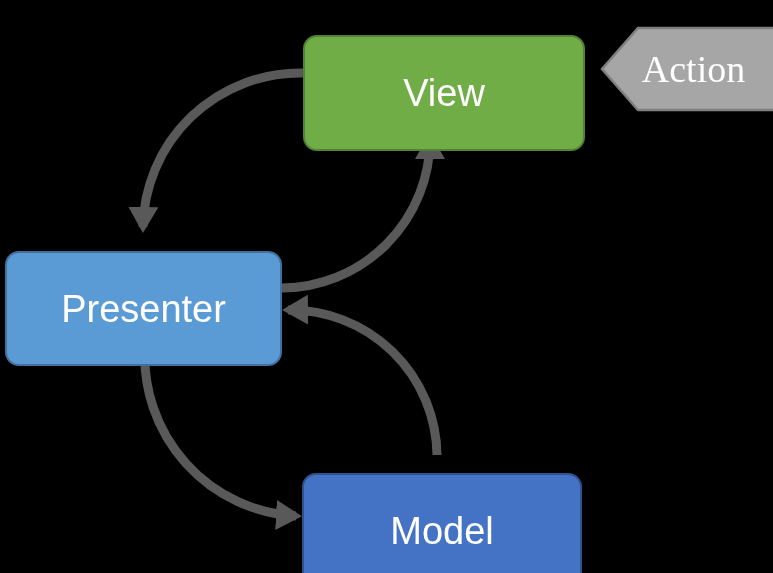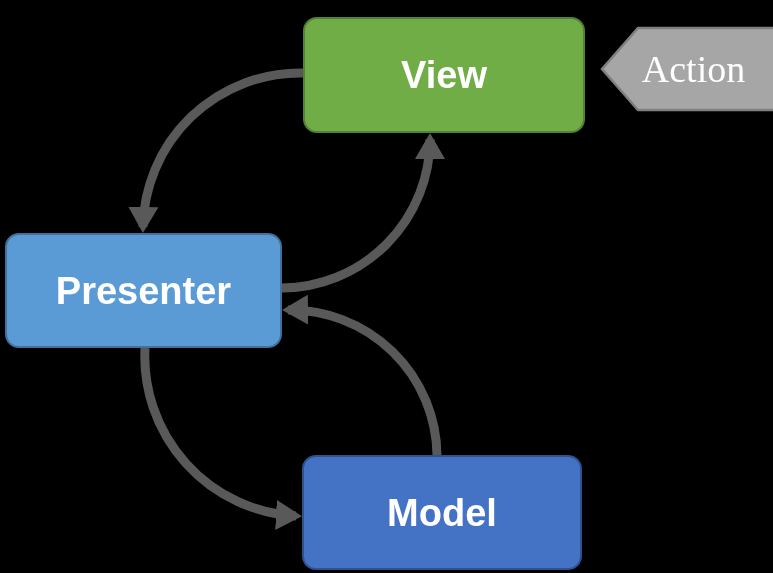--- a/index.html
+++ b/index.html
@@ -23,22 +23,23 @@
   }
   .node {
     position: absolute;
     box-sizing: border-box;
     display: flex;
     align-items: center;
     justify-content: center;
     border-radius: 14px;
     border: 2.5px solid transparent;
     font-size: 38px;
-    font-weight: 700;
+    font-weight: 400;
     line-height: 1;
+    margin-top: 18px;
   }
   .node-view      { left: 303px; top: 17px;  width: 282px; height: 116px; }
   .node-presenter { left: 5px;   top: 233px; width: 277px; height: 115px; }
   .node-model     { left: 302px; top: 455px; width: 280px; height: 115px; }
   .action-label {
     position: absolute;
     left: 614px;
     top: 28px;
     width: 159px;
     height: 82px;

